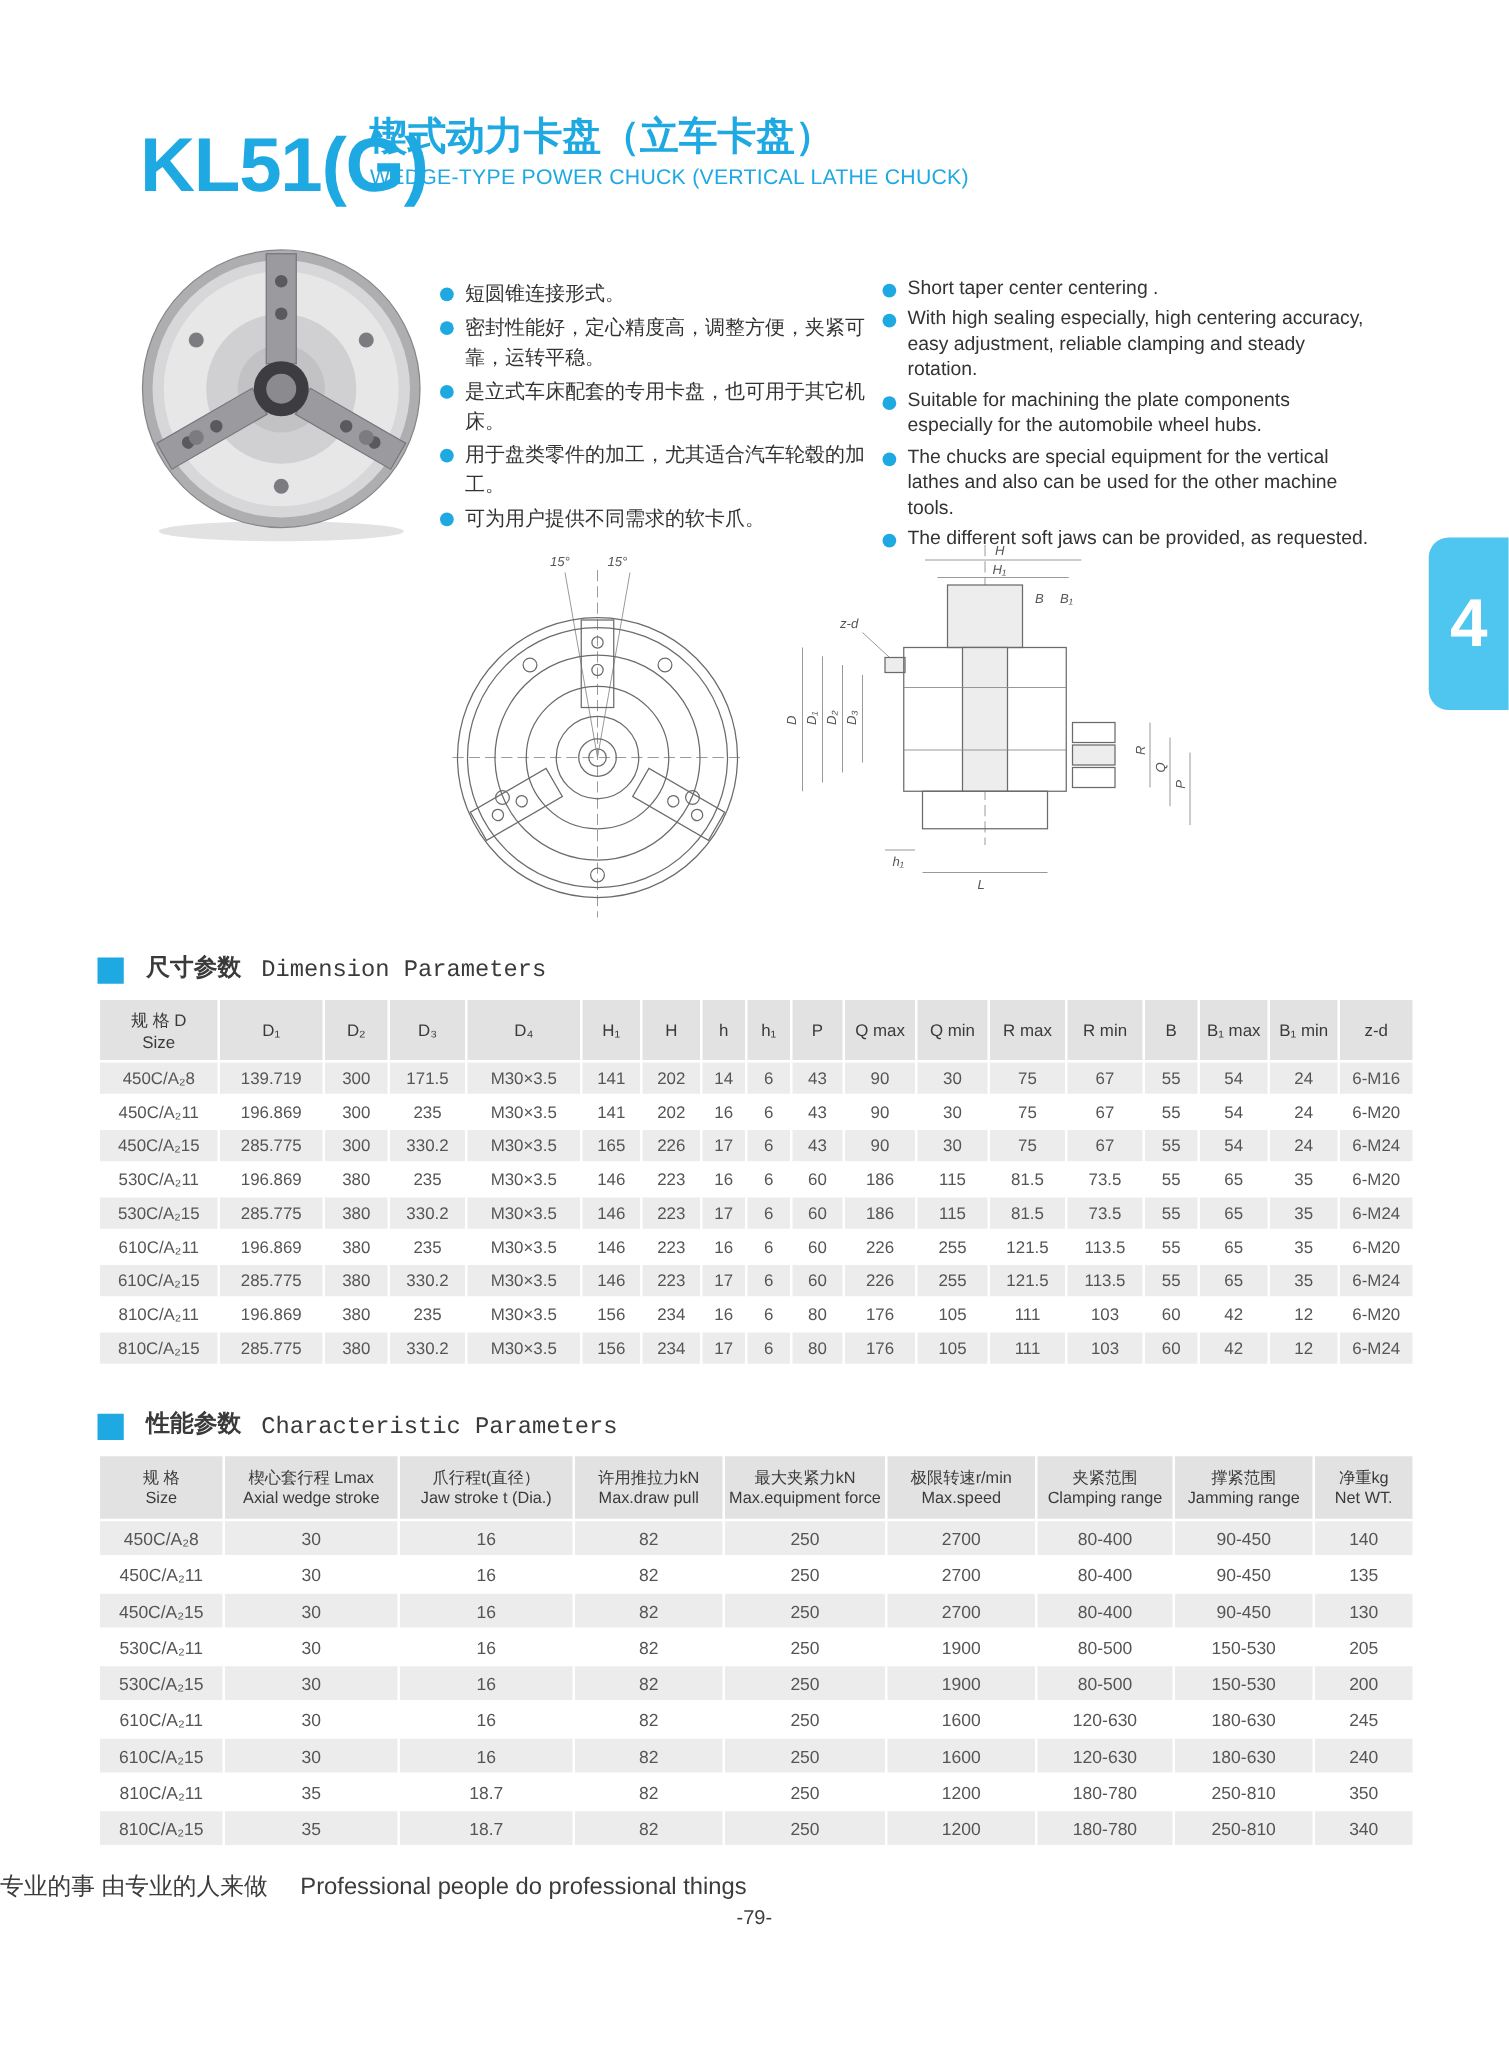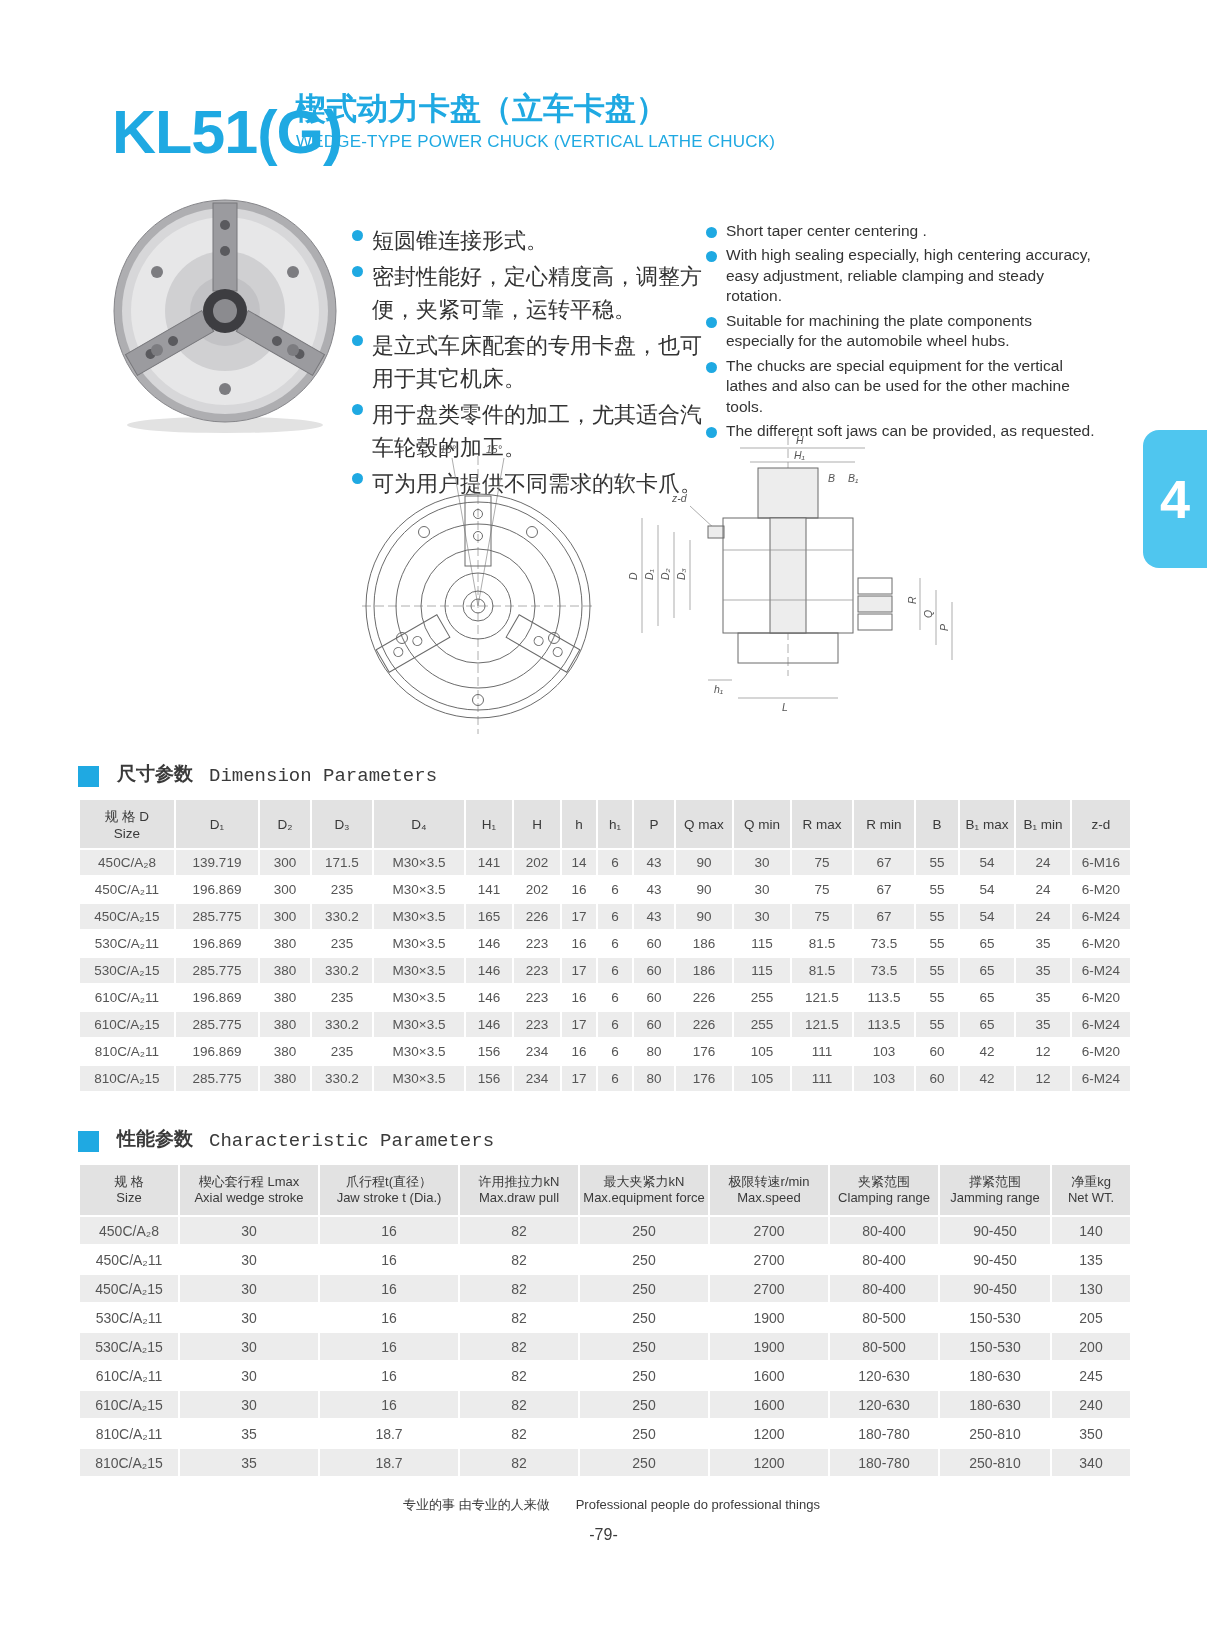--- a/index.html
+++ b/index.html
@@ -18,21 +18,21 @@
     font-size:31px; font-weight:bold; color:var(--accent);
   }
   .title-en {
     position:absolute; left:296px; top:132px;
     font-size:17px; color:var(--accent); letter-spacing:0.2px;
   }
   
   .feat { list-style:none; position:absolute; }
   .feat li { display:flex; align-items:flex-start; }
   .feat .dot { width:11px; height:11px; border-radius:50%; background:var(--accent); flex:0 0 11px; margin:6px 9px 0 0; }
-  #feat-zh { left:352px; top:224px; width:350px; font-size:22px; line-height:1.5; color:#333; }
+  #feat-zh { left:352px; top:224px; width:350px; font-size:16px; line-height:1.5; color:#333; }
   #feat-zh li { margin-bottom:3px; }
   #feat-en { left:706px; top:221px; width:392px; font-size:15.5px; line-height:1.32; color:#333; }
   #feat-en li { margin-bottom:4px; }
   
   .side-tab {
     position:absolute; right:0; top:430px; width:64px; height:138px;
     background:var(--tab); border-radius:16px 0 0 16px;
     display:flex; align-items:center; justify-content:center;
     color:#fff; font-size:54px; font-weight:600;
   }
@@ -57,21 +57,21 @@
   tbody tr:nth-child(odd) td { background:var(--rowalt); }
   tbody td { color:#555; }
   .dim { top:798px; }
   .dim thead th { height:50px; font-size:13.5px; }
   .dim tbody td { height:27px; font-size:13.5px; }
   .char { top:1163px; }
   .char thead th { height:52px; font-size:13.5px; line-height:1.25; }
   .char tbody td { height:29px; font-size:14px; }
   .char thead th div { font-size:13px; }
   
-  .slogan { position:absolute; left:0; right:0; top:1496px; text-align:center; font-size:13px; color:#3c3c3c;padding-left:16px; }
+  .slogan { position:absolute; left:0; right:0; top:1496px; font-size:19px; color:#3c3c3c; }
   .slogan .zh { margin-right:26px; }
   .pageno { position:absolute; left:0; right:0; top:1526px; text-align:center; font-size:16px; color:#3c3c3c; }
 </style>
 </head>
 <body>
 
 <div class="model">KL51(G)</div>
 <div class="title-zh">楔式动力卡盘（立车卡盘）</div>
 <div class="title-en">WEDGE-TYPE  POWER  CHUCK (VERTICAL LATHE CHUCK)</div>
 

